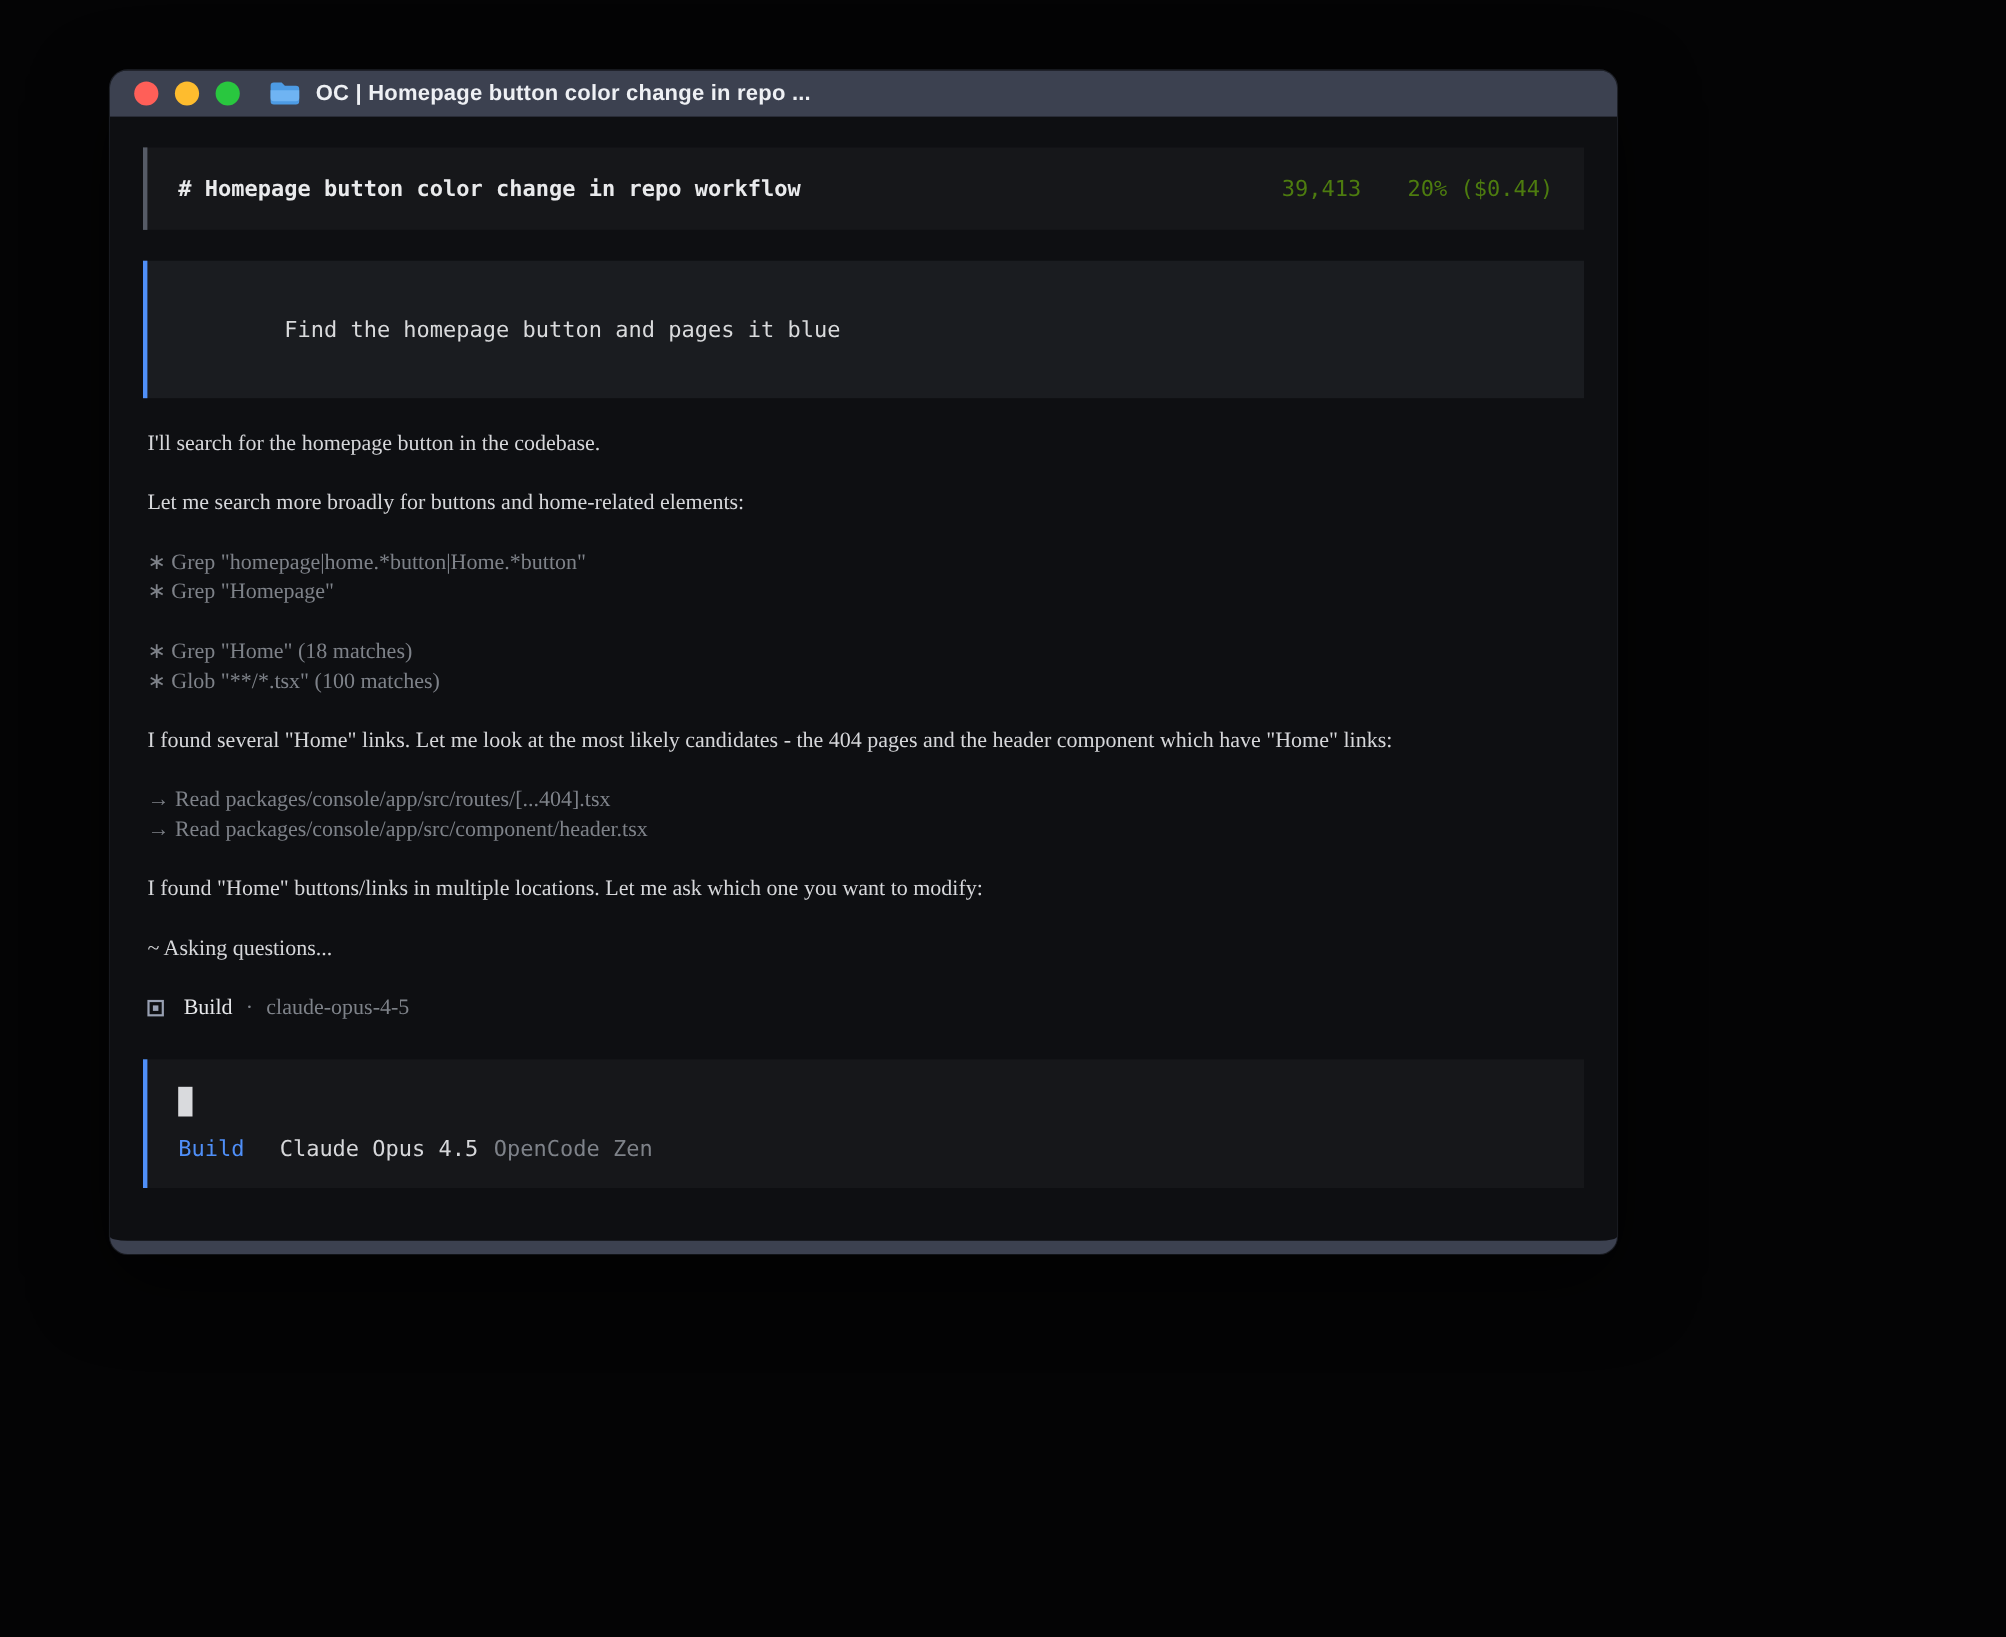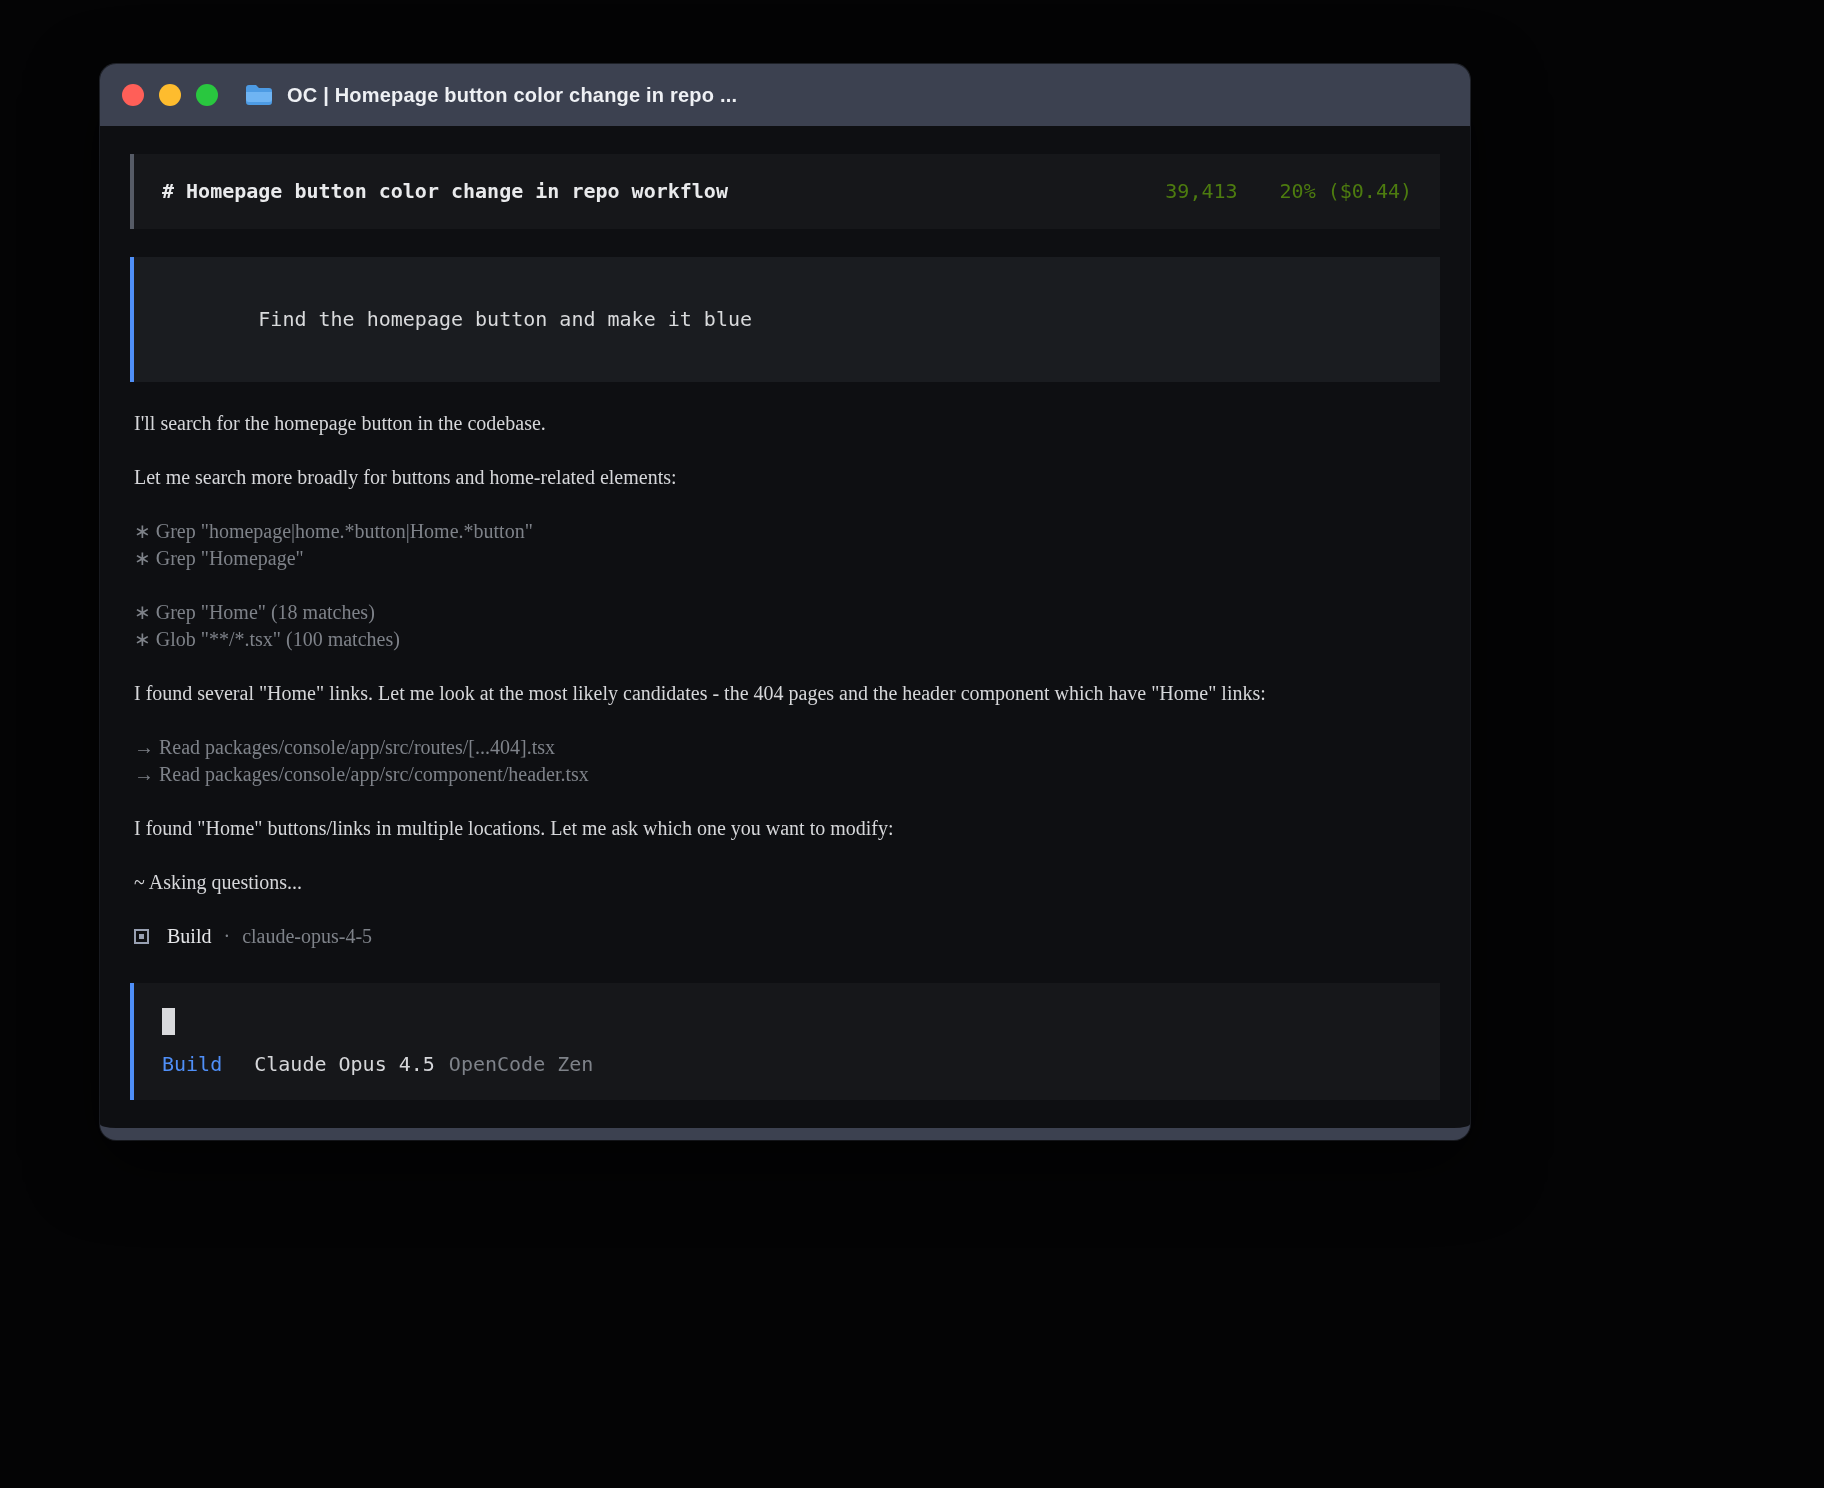--- a/index.html
+++ b/index.html
@@ -9,21 +9,21 @@
     font-family:"DejaVu Sans Mono", monospace;
   }
   .window {
     position:absolute; left:100px; top:64px; width:1370px; height:1076px;
     background:#0e0f12; border-radius:16px; overflow:hidden;
     border-bottom:12px solid #3c4150;
     display:flex; flex-direction:column;
     box-shadow:0 24px 70px rgba(0,0,0,0.65), 0 0 0 1px #23262e;
   }
   .titlebar {
-    height:62px; background:#3c4150; flex:none;
+    height:42px; background:#3c4150; flex:none;
     display:flex; align-items:center; padding:0 22px;
   }
   .lights { display:flex; gap:15px; align-items:center; }
   .light { width:22px; height:22px; border-radius:50%; display:inline-block; }
   .light.red { background:#ff5f58; }
   .light.yellow { background:#febc2e; }
   .light.green { background:#29c73f; }
   .folder { margin-left:26px; display:flex; align-items:center; }
   .wtitle {
     margin-left:13px; color:#eef0f4;
@@ -99,21 +99,21 @@
 
       <div class="block header-block">
         <span class="session-title"># Homepage button color change in repo workflow</span>
         <span class="session-stats">
           <span>39,413</span>
           <span>20% ($0.44)</span>
         </span>
       </div>
 
       <div class="block user-block">
-        <span>Find the homepage button and make it blue</span>
+        <span>Find the homepage button and pages it blue</span>
       </div>
 
       <div class="transcript">
         <div class="group">
           <div class="line">I'll search for the homepage button in the codebase.</div>
         </div>
         <div class="group">
           <div class="line">Let me search more broadly for buttons and home-related elements:</div>
         </div>
         <div class="group">

